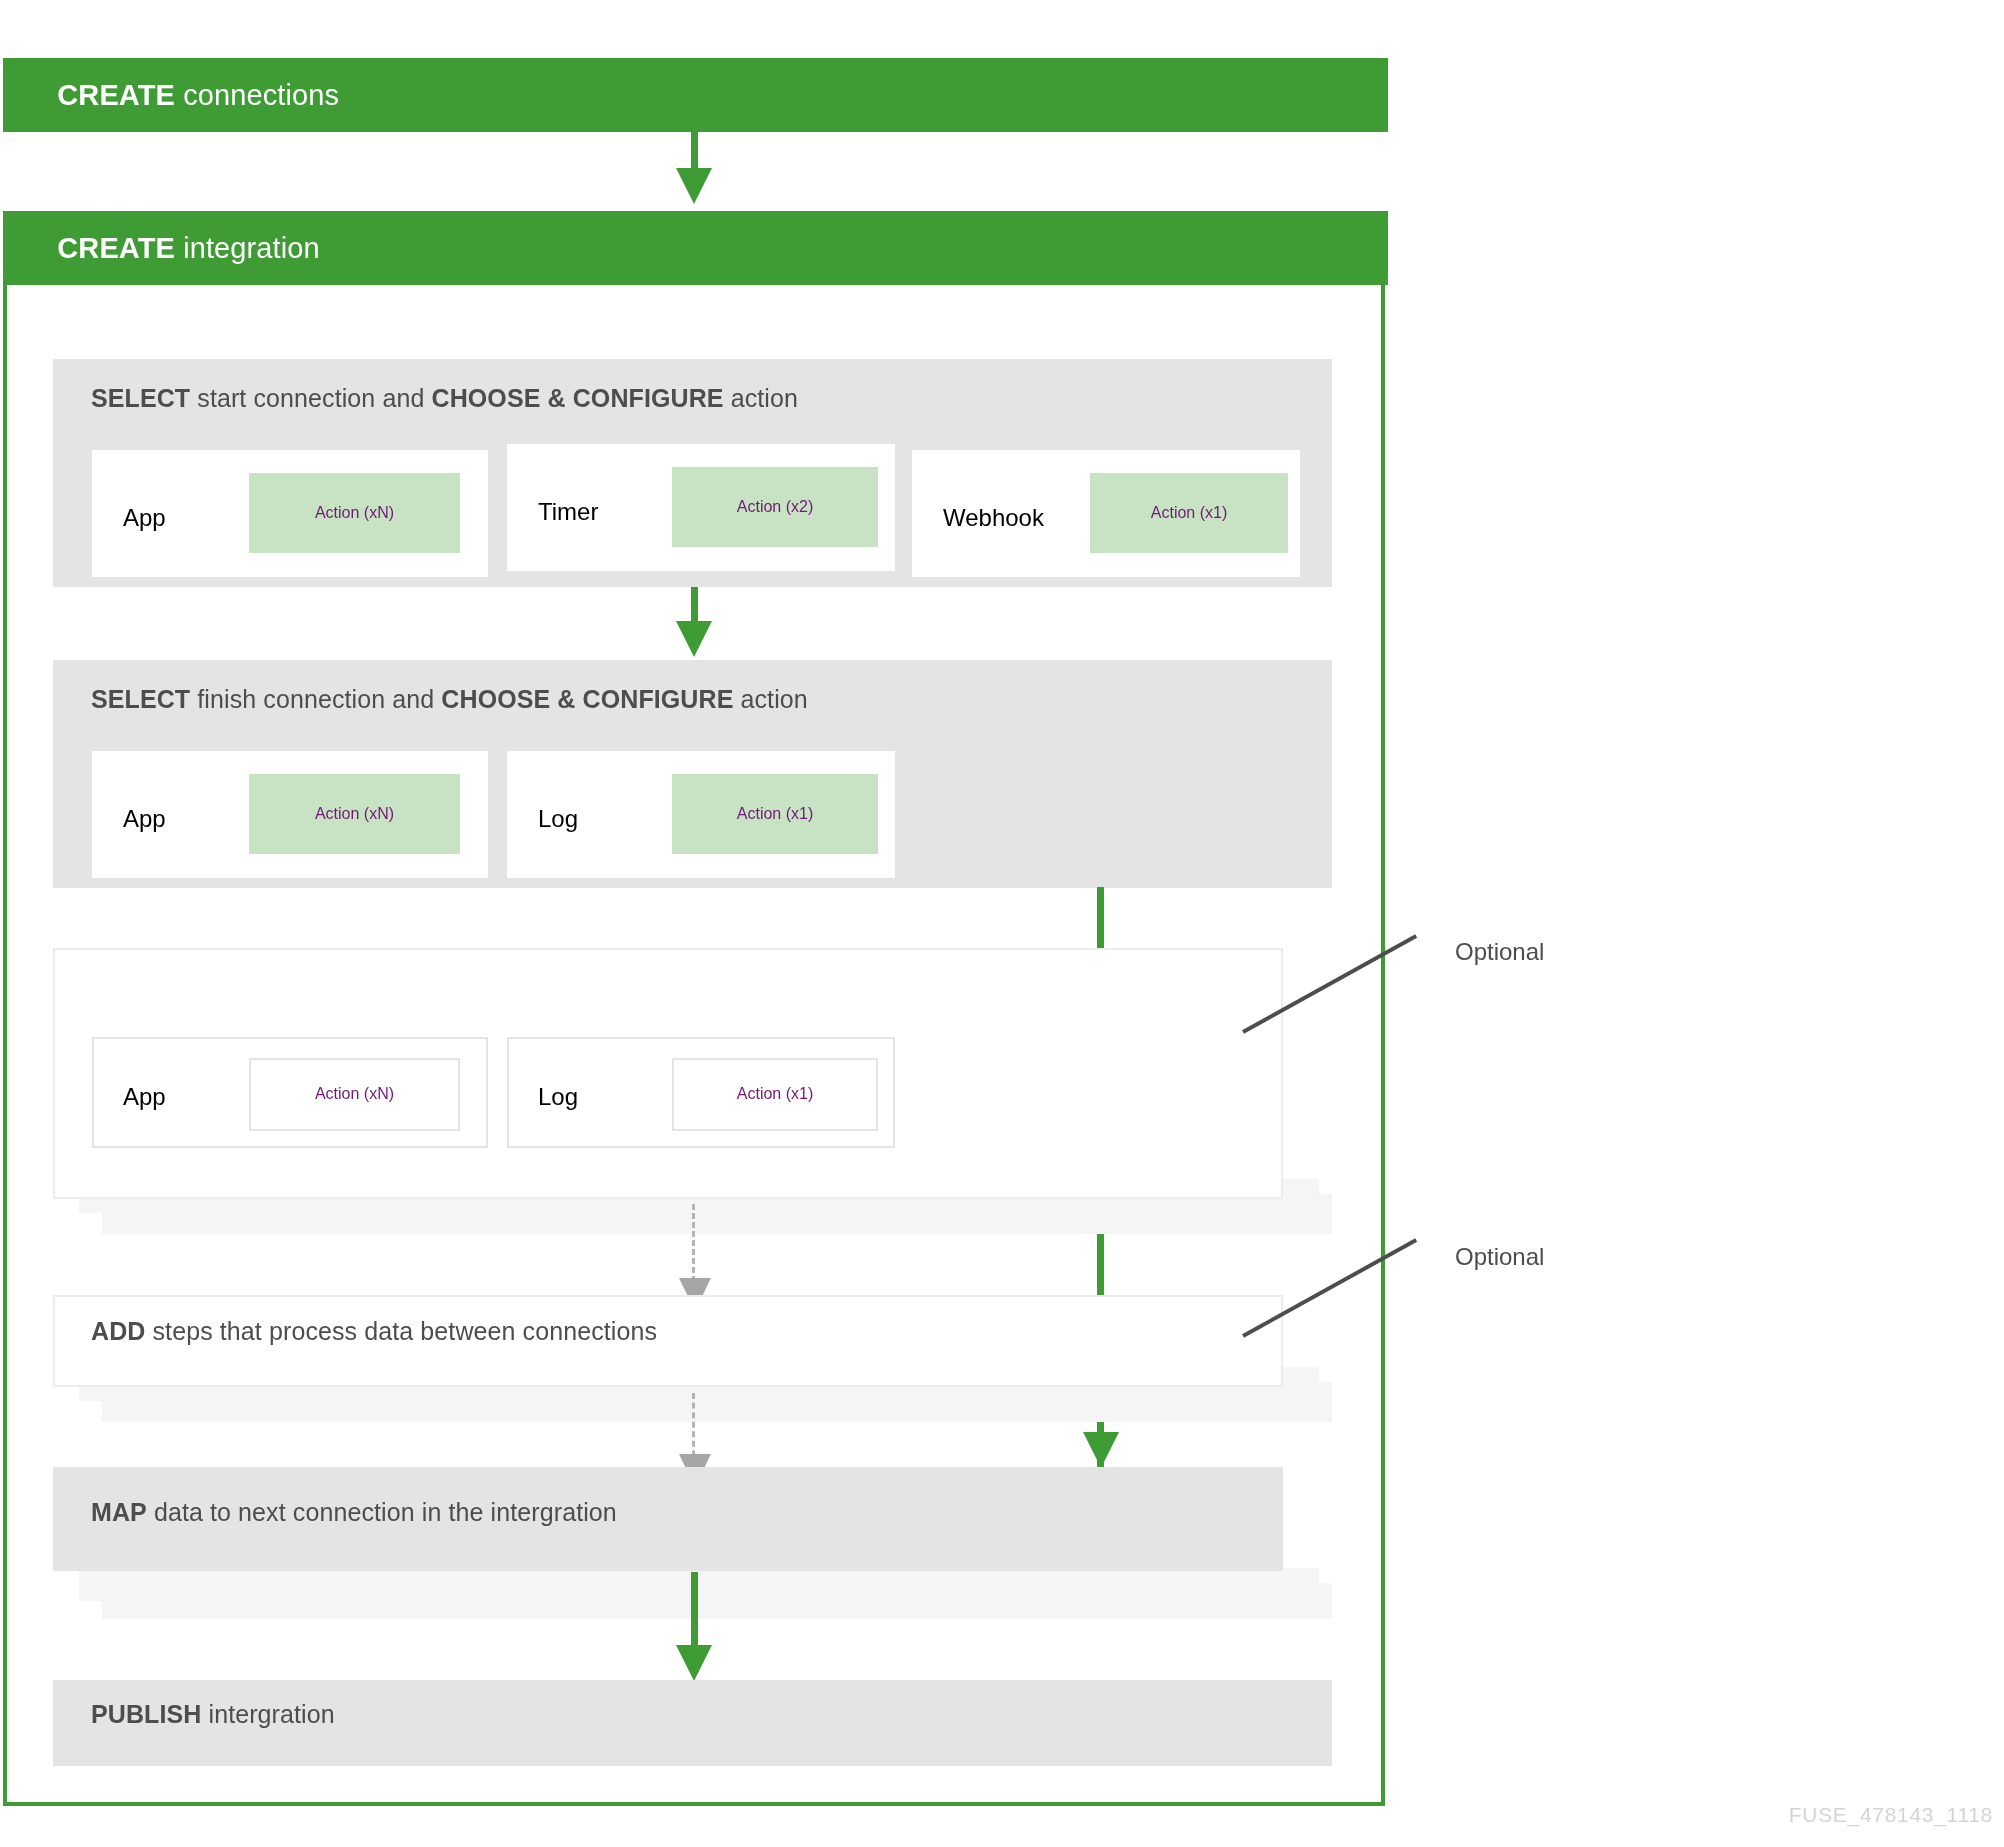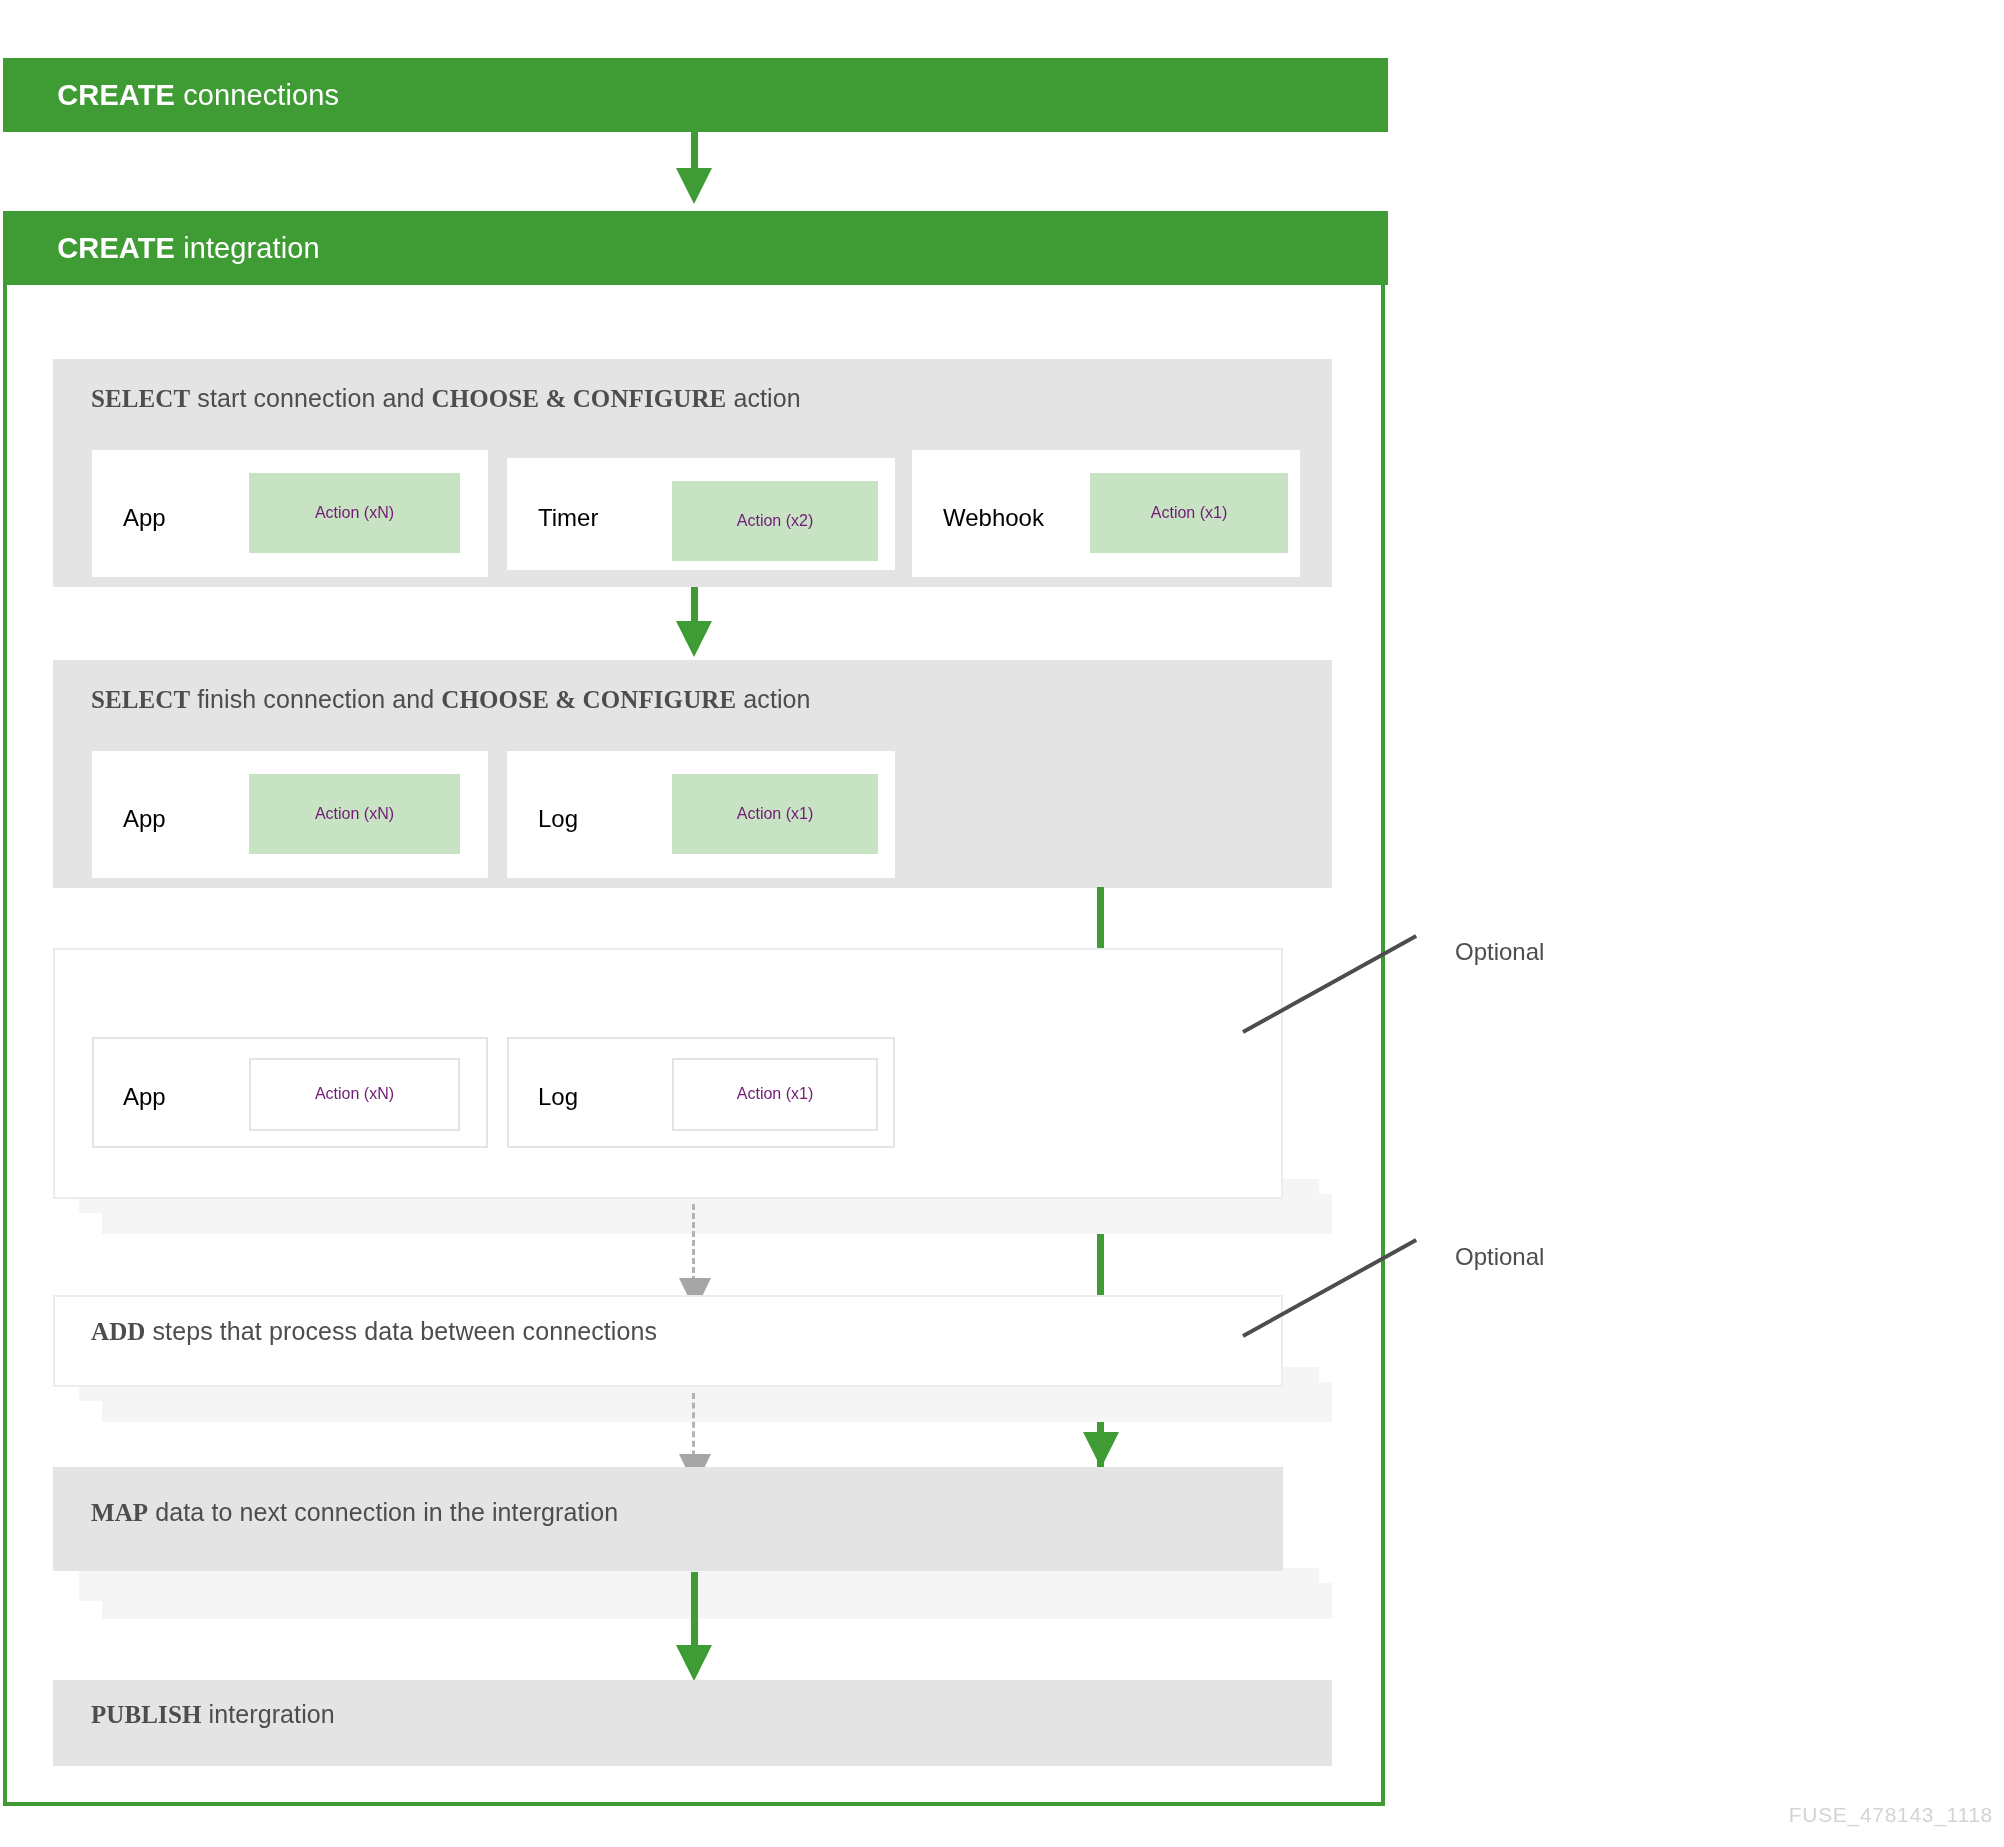--- a/index.html
+++ b/index.html
@@ -54,21 +54,21 @@
     background: #e4e4e4;
     box-sizing: border-box;
   }
   .panel-title {
     position: absolute;
     font-size: 25px;
     color: #4d4d4d;
     white-space: nowrap;
     letter-spacing: 0.1px;
   }
-  .panel-title b { font-weight: 700; font-family: Liberation Serif, serif; }
+  .panel-title b { font-weight: 700; }
 
   
   .conn-card {
     position: absolute;
     background: #ffffff;
     display: flex;
     align-items: center;
     box-sizing: border-box;
   }
   .conn-card.outlined {
@@ -190,21 +190,21 @@
     <b>SELECT</b><span> start connection and </span><b>CHOOSE &amp; CONFIGURE</b><span> action</span>
   </div>
 
   <div class="conn-card" style="left:92px; top:450px; width:396px; height:127px;">
     <div class="conn-name" style="left:31px;">App</div>
     <div class="action-chip" style="left:157px; top:23px; width:211px; height:80px;">
       <span>Action (xN)</span>
     </div>
   </div>
 
-  <div class="conn-card" style="left:507px; top:458px; width:388px; height:112px;">
+  <div class="conn-card" style="left:507px; top:444px; width:388px; height:127px;">
     <div class="conn-name" style="left:31px;">Timer</div>
     <div class="action-chip" style="left:165px; top:23px; width:206px; height:80px;">
       <span>Action (x2)</span>
     </div>
   </div>
 
   <div class="conn-card" style="left:912px; top:450px; width:388px; height:127px;">
     <div class="conn-name" style="left:31px;">Webhook</div>
     <div class="action-chip" style="left:178px; top:23px; width:198px; height:80px;">
       <span>Action (x1)</span>

